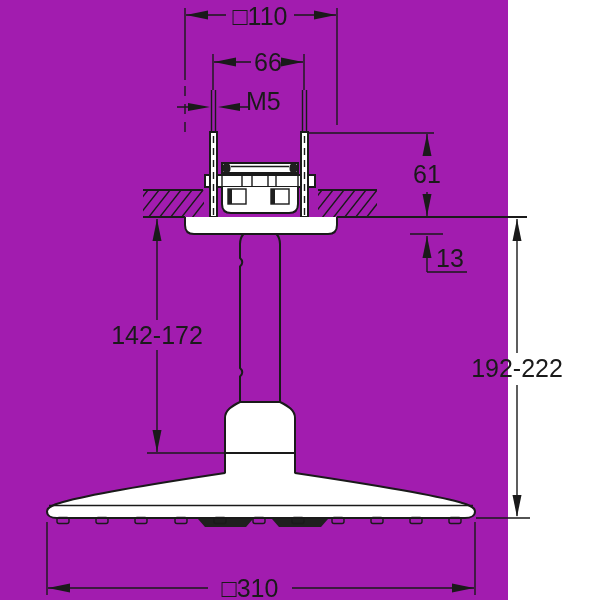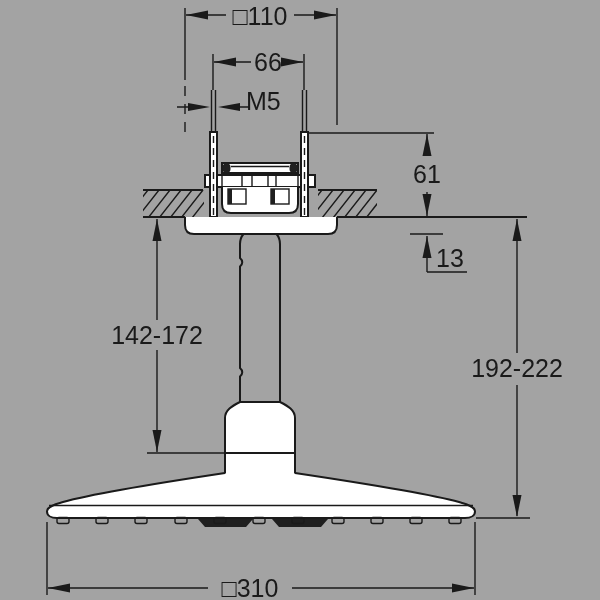--- a/index.html
+++ b/index.html
@@ -1,16 +1,16 @@
 <!DOCTYPE html>
 <html><head>
 <meta charset="utf-8">
 <style>
   html,body{margin:0;padding:0;background:#fff;}
-  .stage{width:600px;height:600px;background:#a3a3a3;position:relative;font-family:"Liberation Sans",sans-serif;}
+  .stage{width:508px;height:600px;background:#a21caf;position:relative;font-family:"Liberation Sans",sans-serif;}
   svg{display:block;}
   .ln    {fill:none;stroke:#1a1a1a;stroke-width:2;stroke-linecap:butt;stroke-linejoin:miter;}
   .lnf   {fill:#ffffff;stroke:#1a1a1a;stroke-width:2;stroke-linejoin:miter;}
   .fillw {fill:#ffffff;stroke:none;}
   .dark  {fill:#1f1f1f;stroke:none;}
   .thin  {fill:none;stroke:#1a1a1a;stroke-width:1.4;}
   .hatch {fill:none;stroke:#1a1a1a;stroke-width:1.4;}
   .dim   {fill:none;stroke:#1a1a1a;stroke-width:1.4;}
   .ah    {fill:#1a1a1a;stroke:none;}
   text.t {font-family:"Liberation Sans","DejaVu Sans",sans-serif;font-size:25px;fill:#1a1a1a;}

